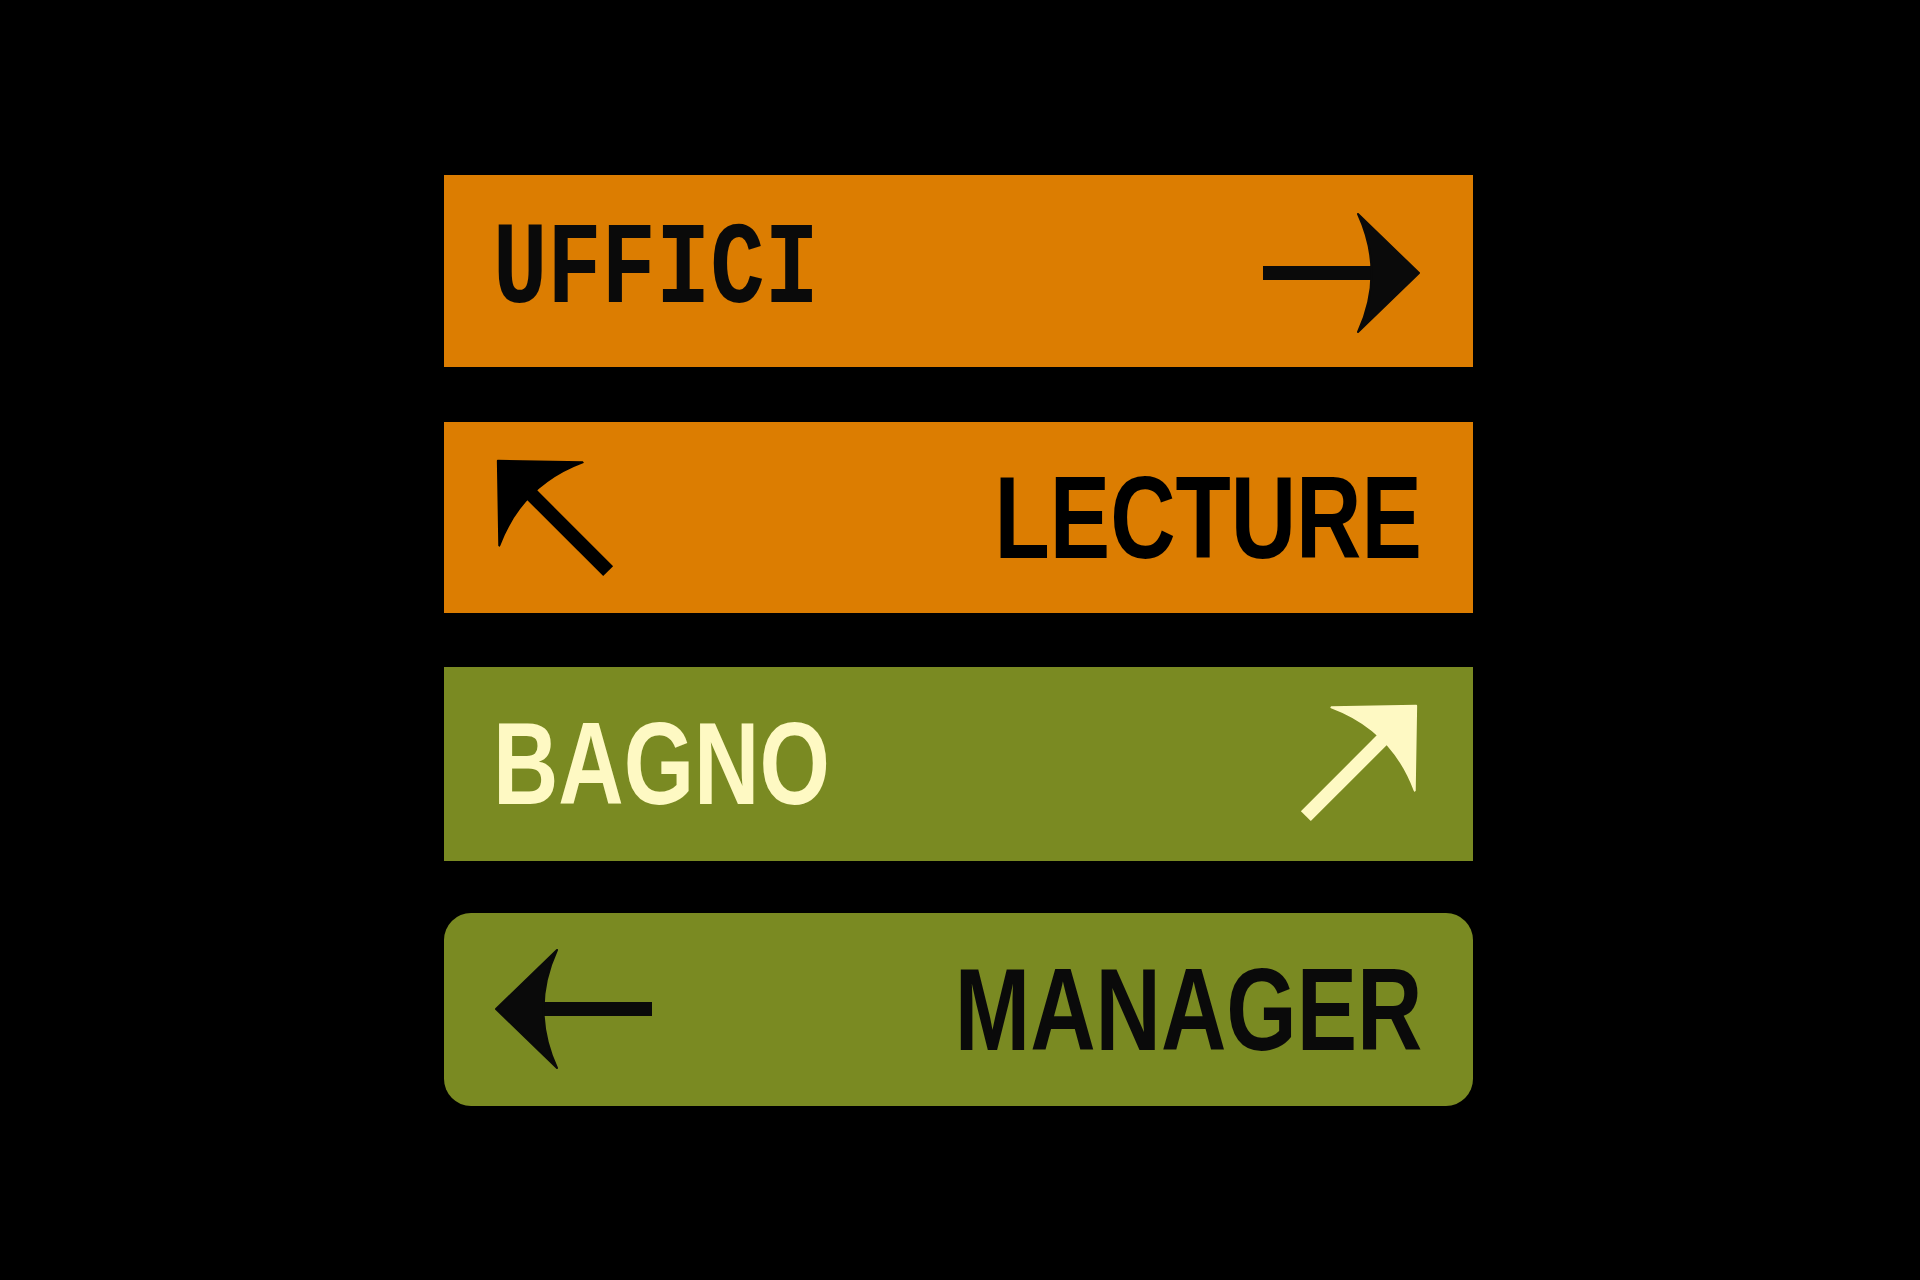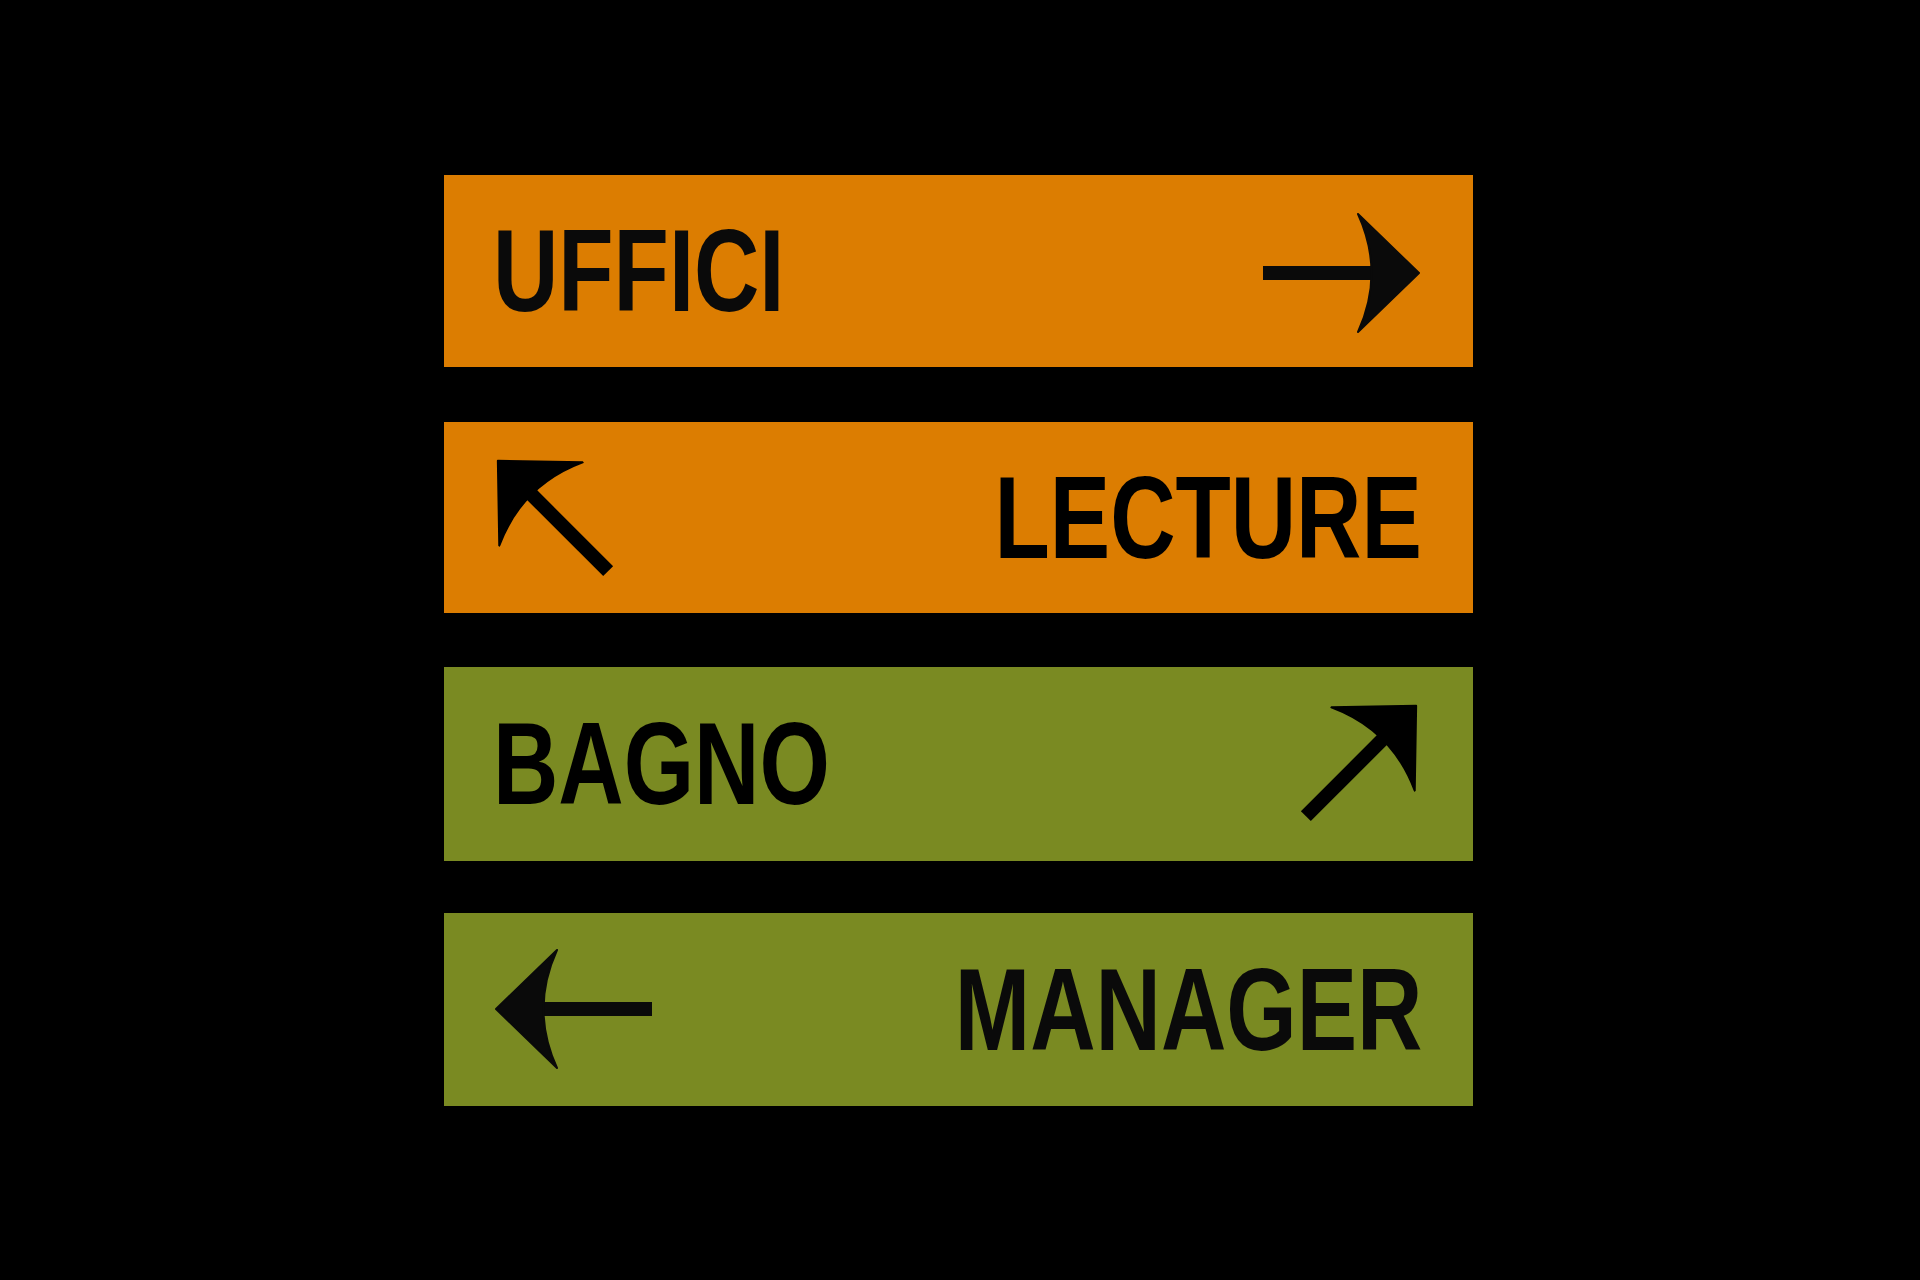--- a/index.html
+++ b/index.html
@@ -44,51 +44,51 @@
   .s1 .arrow { left: 817px; top: 38px; }
   .s2 .arrow { left: 29px;  top: 34px; transform: rotate(-135deg); }
   .s3 .arrow { left: 837px; top: 34px; transform: rotate(-45deg); }
   .s4 .arrow { left: 50px;  top: 36px; transform: rotate(180deg); }
 </style>
 </head>
 <body>
 
 <div class="canvas" style="background-color: rgb(0, 0, 0);">
 
-  <section class="sign s1" style="background-color: rgb(220, 125, 1); color: rgb(10, 10, 10);">
+  <section class="sign s1" style="background-color: rgb(220, 125, 1); color: rgb(10, 10, 10); font-family: Liberation Mono, monospace;">
     <span class="label align-left">UFFICI</span>
     <span class="arrow">
       <svg viewBox="0 0 160 120" aria-hidden="true">
         <rect x="2" y="53" width="114" height="14" fill="currentColor"></rect>
         <path d="M 158 60 L 97 1 Q 124 60 97 119 Z" fill="currentColor" stroke="currentColor" stroke-width="2" stroke-linejoin="round"></path>
       </svg>
     </span>
   </section>
 
   <section class="sign s2" style="background-color: rgb(220, 125, 1); color: #000000;">
     <span class="arrow">
       <svg viewBox="0 0 160 120" aria-hidden="true">
         <rect x="2" y="53" width="114" height="14" fill="currentColor"></rect>
         <path d="M 158 60 L 97 1 Q 124 60 97 119 Z" fill="currentColor" stroke="currentColor" stroke-width="2" stroke-linejoin="round"></path>
       </svg>
     </span>
     <span class="label align-right">LECTURE</span>
   </section>
 
-  <section class="sign s3" style="background-color: rgb(122, 138, 34); color: #000000;">
+  <section class="sign s3" style="background-color: rgb(122, 138, 34); color: #fef9c3;">
     <span class="label align-left">BAGNO</span>
     <span class="arrow">
       <svg viewBox="0 0 160 120" aria-hidden="true">
         <rect x="2" y="53" width="114" height="14" fill="currentColor"></rect>
         <path d="M 158 60 L 97 1 Q 124 60 97 119 Z" fill="currentColor" stroke="currentColor" stroke-width="2" stroke-linejoin="round"></path>
       </svg>
     </span>
   </section>
 
-  <section class="sign s4" style="background-color: rgb(122, 138, 34); color: rgb(10, 10, 10);">
+  <section class="sign s4" style="background-color: rgb(122, 138, 34); color: rgb(10, 10, 10); border-radius: 27px;">
     <span class="arrow">
       <svg viewBox="0 0 160 120" aria-hidden="true">
         <rect x="2" y="53" width="114" height="14" fill="currentColor"></rect>
         <path d="M 158 60 L 97 1 Q 124 60 97 119 Z" fill="currentColor" stroke="currentColor" stroke-width="2" stroke-linejoin="round"></path>
       </svg>
     </span>
     <span class="label align-right">MANAGER</span>
   </section>
 
 </div>

